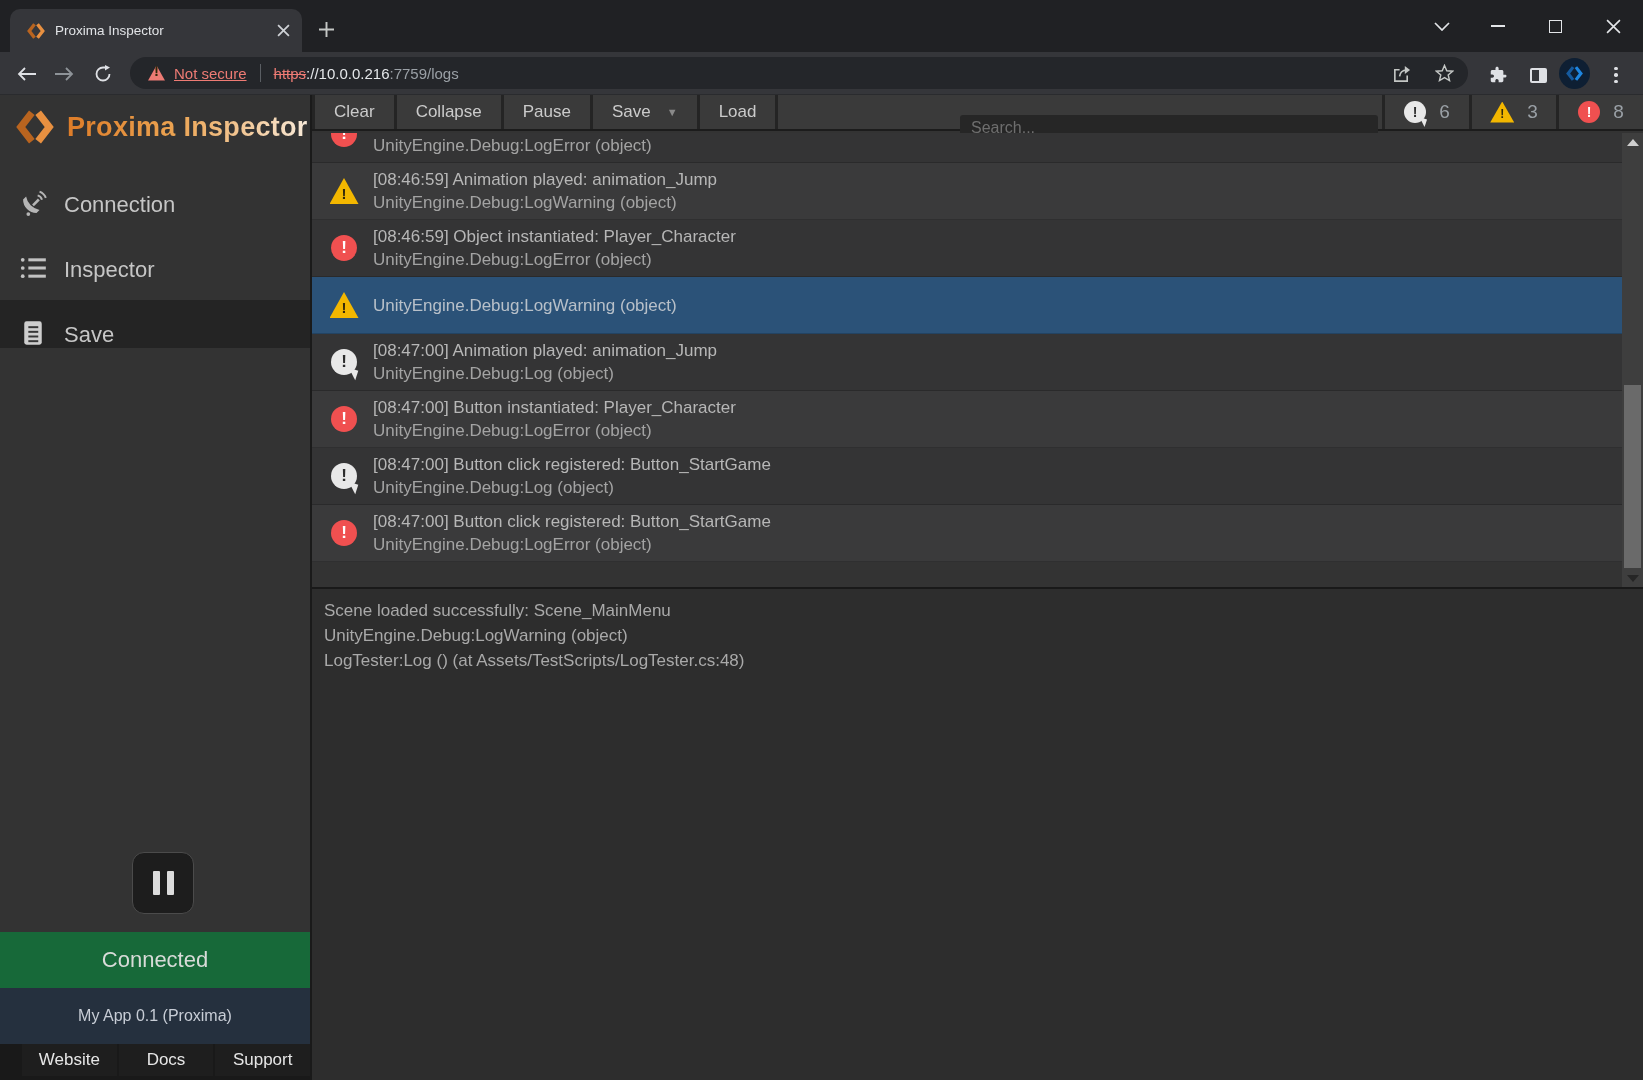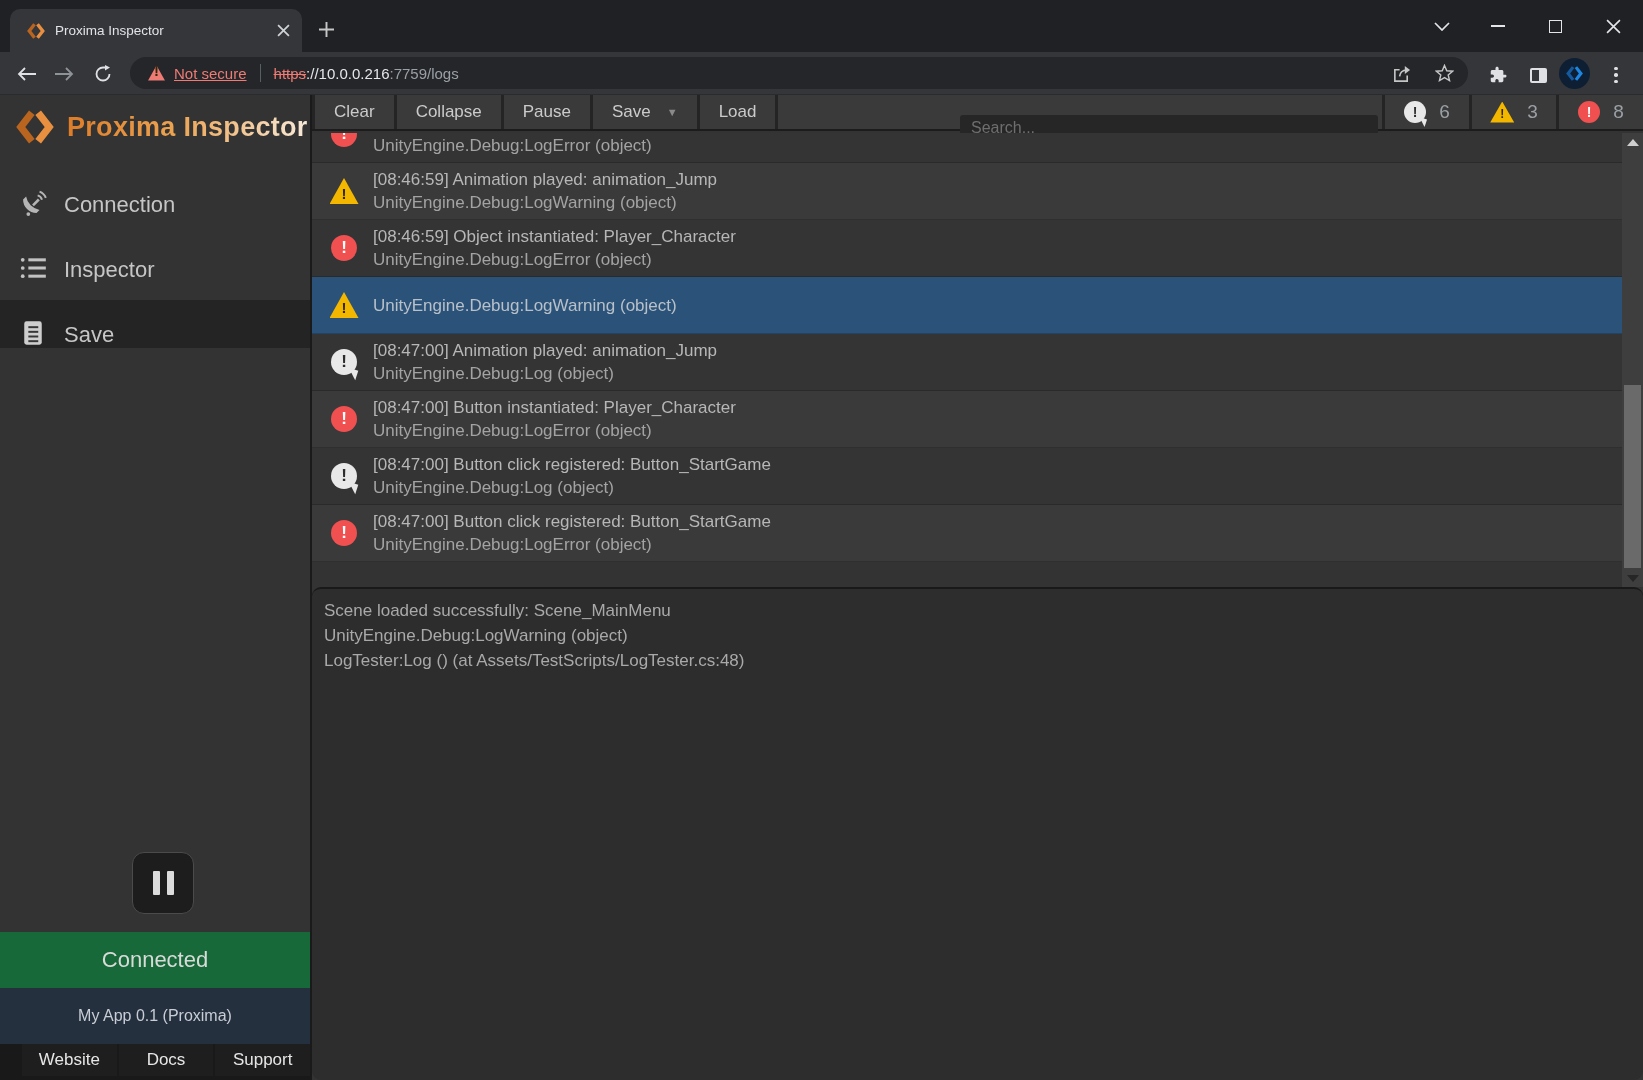--- a/index.html
+++ b/index.html
@@ -130,21 +130,21 @@
             justify-content:center; cursor:pointer; }
   .sb-up { top:0; } .sb-down { bottom:0; }
   .tri-up { width:0; height:0; border-left:6px solid transparent; border-right:6px solid transparent;
             border-bottom:7px solid #cfcfcf; }
   .tri-down { width:0; height:0; border-left:6px solid transparent; border-right:6px solid transparent;
               border-top:7px solid #262626; }
   .sb-thumb { position:absolute; left:2px; right:2px; top:252px; height:183px; background:#6a6a6a; cursor:grab; }
 
   
   .detail { position:absolute; top:492px; left:0; right:0; bottom:0; background:#2d2d2d;
-            border-top:2px solid #191919; padding:9px 12px;border-radius:9px; }
+            border-top:2px solid #191919; padding:9px 12px; }
   .detail-line { font-size:17px; line-height:25px; color:#a9a9a9; white-space:nowrap; }
 
   svg { display:block; }
 </style>
 </head>
 <body>
 
 <div class="stage">
 
   <div class="titlebar">

